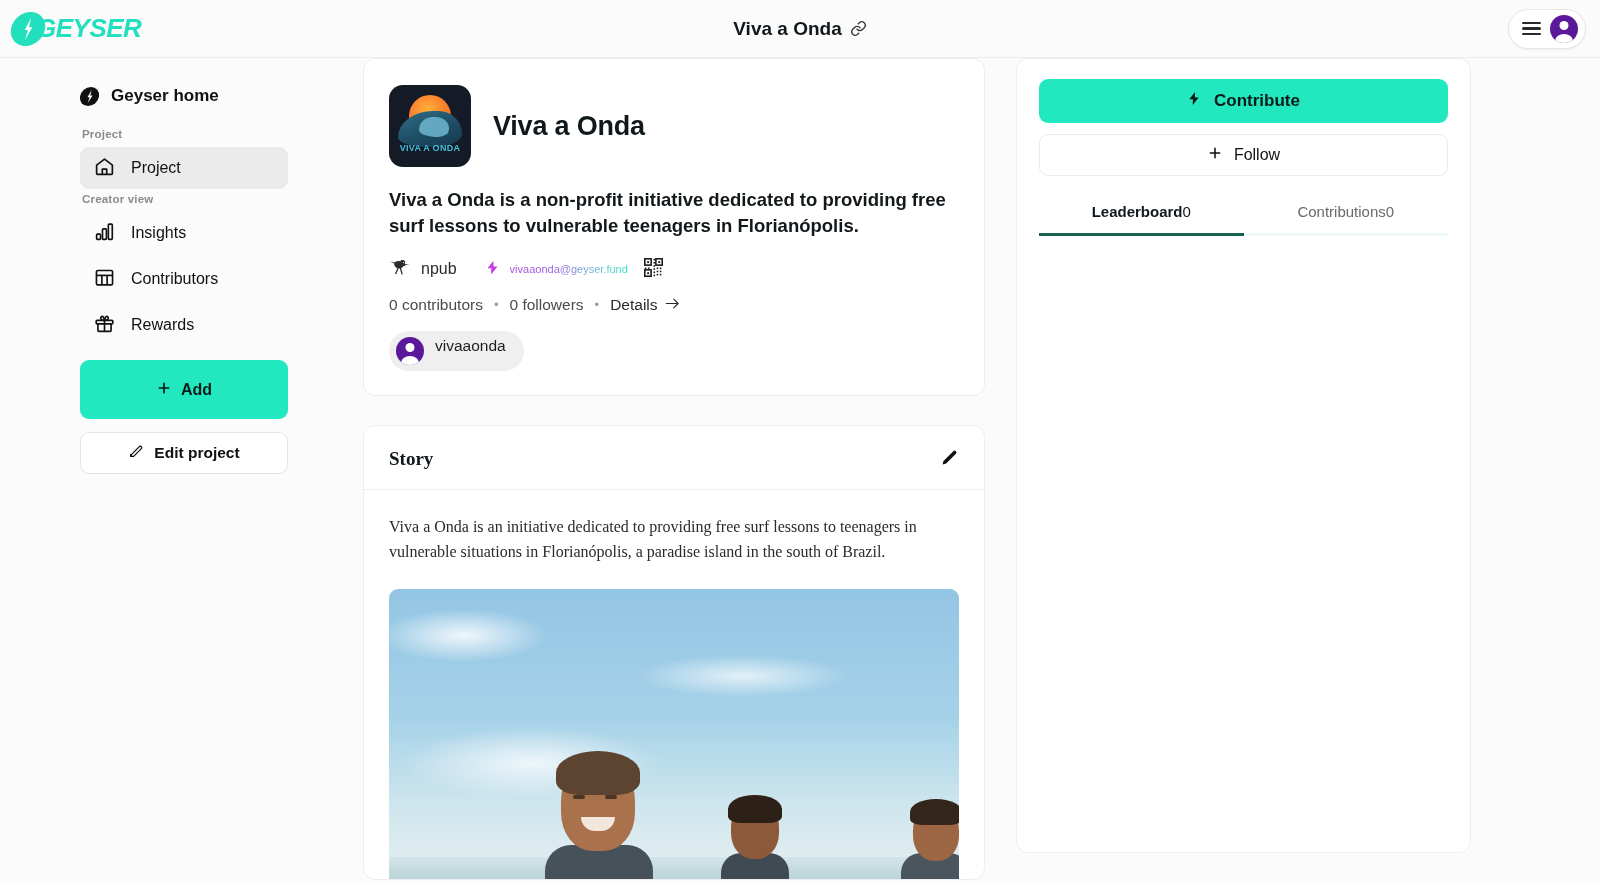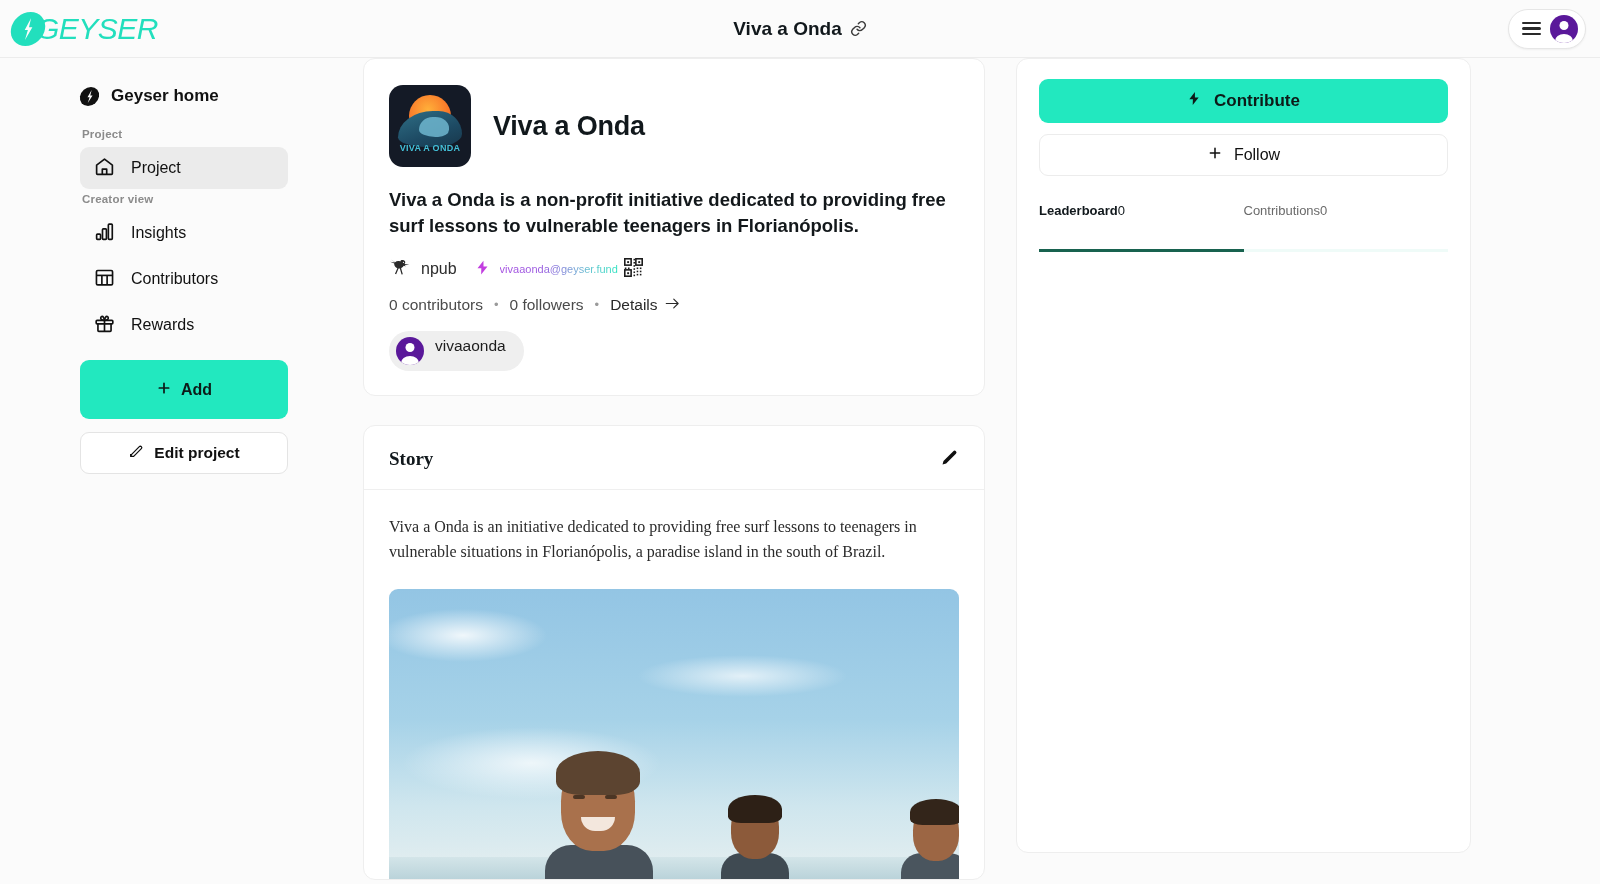--- a/index.html
+++ b/index.html
@@ -24,21 +24,21 @@
     width: 34px; height: 34px; border-radius: 50%;
     background: #22dfbd; position: relative; display: inline-block;
     transform: skewX(-9deg);
   }
   .logo-mark::after {
     content: ""; position: absolute; left: 13px; top: 6px;
     width: 9px; height: 22px; background: #fbfbfb;
     clip-path: polygon(60% 0%, 10% 55%, 45% 55%, 30% 100%, 90% 42%, 52% 42%);
   }
   .logo-text {
-    font-size: 30px; font-weight: 400; font-style: italic;
+    font-size: 26px; font-weight: 700; font-style: italic;
     letter-spacing: -0.5px; color: #22dfbd; margin-left: -9px;
   }
   .topbar-title {
     position: absolute; left: 0; right: 0; text-align: center;
     font-size: 19px; font-weight: 700; color: #11181c;
     display: flex; align-items: center; justify-content: center; gap: 8px;
   }
   .link-icon { display: inline-flex; color: #3a3a3a; }
   .topbar-right {
     margin-left: auto; margin-right: 14px; display: flex; align-items: center;
@@ -138,21 +138,21 @@
   .proj-logotext {
     position: absolute; left: 0; right: 0; bottom: 14px; text-align: center;
     font-size: 9px; font-weight: 800; color: #43c0d8; letter-spacing: .3px;
   }
   .proj-title { font-size: 27px; font-weight: 700; color: #11181c; letter-spacing: -.2px; }
   .tagline {
     margin-top: 20px; font-size: 18.5px; font-weight: 700; line-height: 1.42;
     color: #13181b; max-width: 560px;
   }
   .meta-row {
-    display: flex; align-items: center; margin-top: 18px;
+    display: flex; align-items: center; gap: 10px; margin-top: 18px;
   }
   .meta-chip { display: flex; align-items: center; gap: 10px; cursor: pointer; }
   .meta-chip .txt { font-size: 16px; color: #2c2c2c; }
   .lnaddr {
     font-size: 11px; font-weight: 500;
     background: linear-gradient(90deg, #a24ae0 0%, #9a5ae0 35%, #5fc7cf 78%, #2ee3c0 100%);
     -webkit-background-clip: text; background-clip: text; color: transparent;
   }
   .bolt-pink { color: #c23ee0; font-size: 17px; line-height: 1; }
   .qr-icon { margin-left: 6px; cursor: pointer; }
@@ -269,22 +269,22 @@
     display: flex; align-items: center; justify-content: center; gap: 13px; cursor: pointer;
   }
   .btn-follow {
     width: 100%; height: 42px; margin-top: 11px; background: #fff;
     border: 1px solid #ececec; border-radius: 9px;
     font-family: inherit; font-size: 16px; font-weight: 500; color: #111;
     display: flex; align-items: center; justify-content: center; gap: 11px; cursor: pointer;
   }
   .tabs { display: flex; margin-top: 27px; }
   .tab {
-    flex: 1; padding-bottom: 31px;
-    font-size: 13px; color: #6a6a6a; cursor: pointer; position: relative;
+    flex: 1; text-align: center; padding-bottom: 13px;
+    font-size: 15px; color: #6a6a6a; cursor: pointer; position: relative;
   }
   .tab.active { color: #11181c; }
   .tab.active .tabname { font-weight: 700; }
   .tab-underline { height: 3px; background: #effbf8; display: flex; }
   .tab-underline .seg { flex: 1; }
   .tab-underline .seg.on { background: #18624f; }
 </style>
 </head>
 <body>
 

